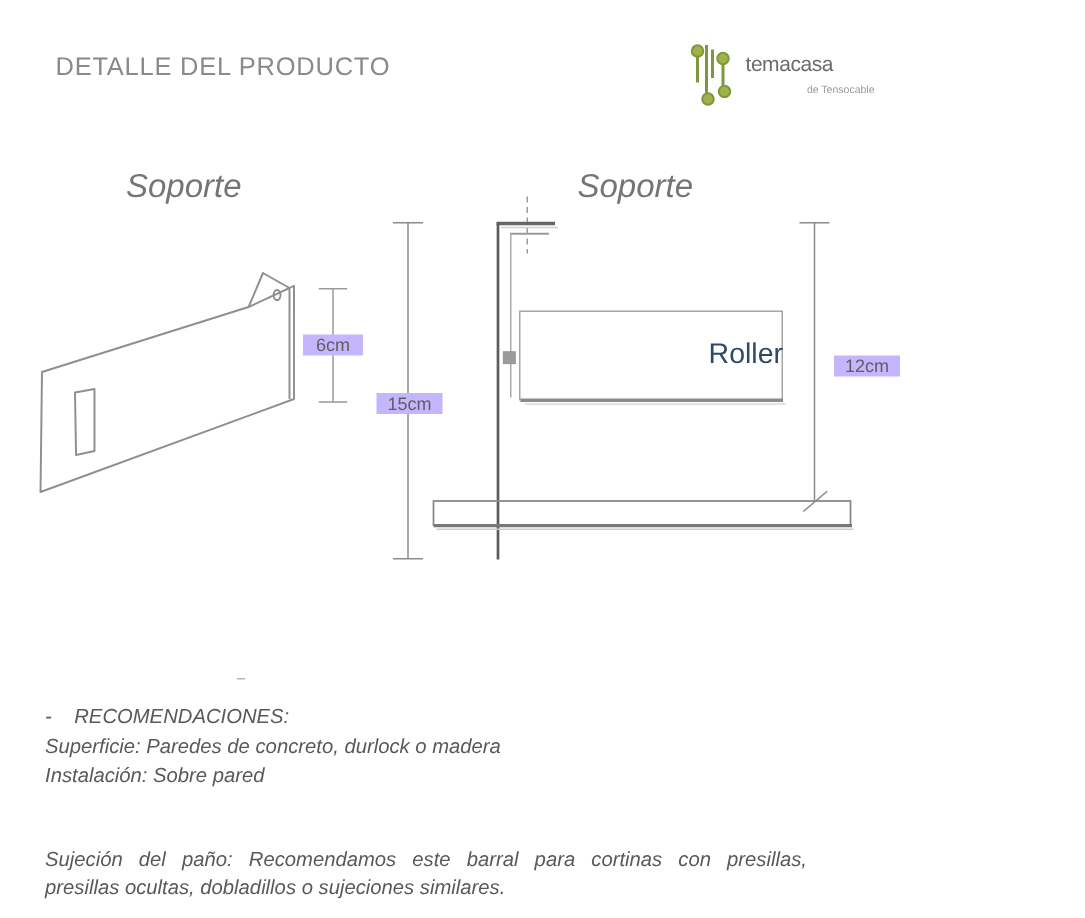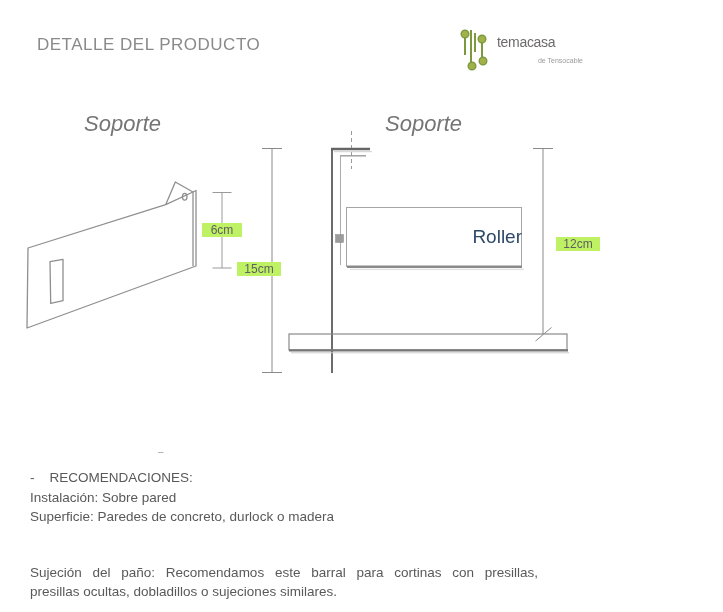--- a/index.html
+++ b/index.html
@@ -24,30 +24,30 @@
   }
   .logo{position:absolute;left:455px;top:25px;width:140px;height:52px;}
   .logo-icon{position:absolute;left:0;top:0;width:36px;height:50px;}
   .logo-text{position:absolute;left:42px;top:9px;font-size:14px;font-weight:normal;
     color:var(--brand-gray);letter-spacing:-0.3px;}
   .logo-tagline{position:absolute;left:42px;top:32px;width:86px;text-align:right;
     font-size:7px;color:#9a9a9a;}
   .diagram-label{position:absolute;font-size:22px;color:var(--label-gray);font-style:italic;}
   #soporte-label{left:84px;top:111px;}
   #detalle-label{left:385px;top:111px;}
-  .dim-label{position:absolute;font-size:12px;color:var(--dim-gray);background:#bef264;
+  .dim-label{position:absolute;font-size:12px;color:var(--dim-gray);background:#c4b5fd;
     text-align:center;line-height:14px;}
   #dim-6cm{left:202px;top:223px;width:40px;}
-  #dim-15cm{left:237px;top:262px;width:44px;}
+  #dim-15cm{left:251px;top:262px;width:44px;}
   #dim-12cm{left:521px;top:237px;width:44px;margin-left:35px;}
   #roller-label{position:absolute;left:346px;top:226px;width:176px;text-align:right;
     font-size:19px;color:var(--roller-navy);}
   #diagram-svg{position:absolute;left:0;top:100px;}
   .recs{position:absolute;left:30px;top:468px;width:508px;
-    font-size:13.5px;line-height:19.5px;color:var(--body-gray);}
+    font-size:13.5px;line-height:19.5px;color:var(--body-gray);font-style:italic;}
   .recs .heading{white-space:pre-wrap;}
   .recs .justify{text-align:justify;text-align-last:justify;margin-top:36px;}
 </style>
 </head>
 <body>
 
 <div id="stage">
 
   <div class="page-title">DETALLE DEL PRODUCTO</div>
 
@@ -134,19 +134,19 @@
   </svg>
 
   <div class="dim-label" id="dim-6cm">6cm</div>
   <div class="dim-label" id="dim-15cm">15cm</div>
   <div class="dim-label" id="dim-12cm">12cm</div>
 
   <div id="roller-label">Roller</div>
 
   <div class="recs">
     <div class="heading">-    RECOMENDACIONES:</div>
+    <div>Superficie: Paredes de concreto, durlock o madera</div>
     <div>Instalación: Sobre pared</div>
-    <div>Superficie: Paredes de concreto, durlock o madera</div>
     <div class="justify">Sujeción del paño: Recomendamos este barral para cortinas con presillas,</div>
     <div>presillas ocultas, dobladillos o sujeciones similares.</div>
   </div>
 
 </div>
 
 </body></html>

